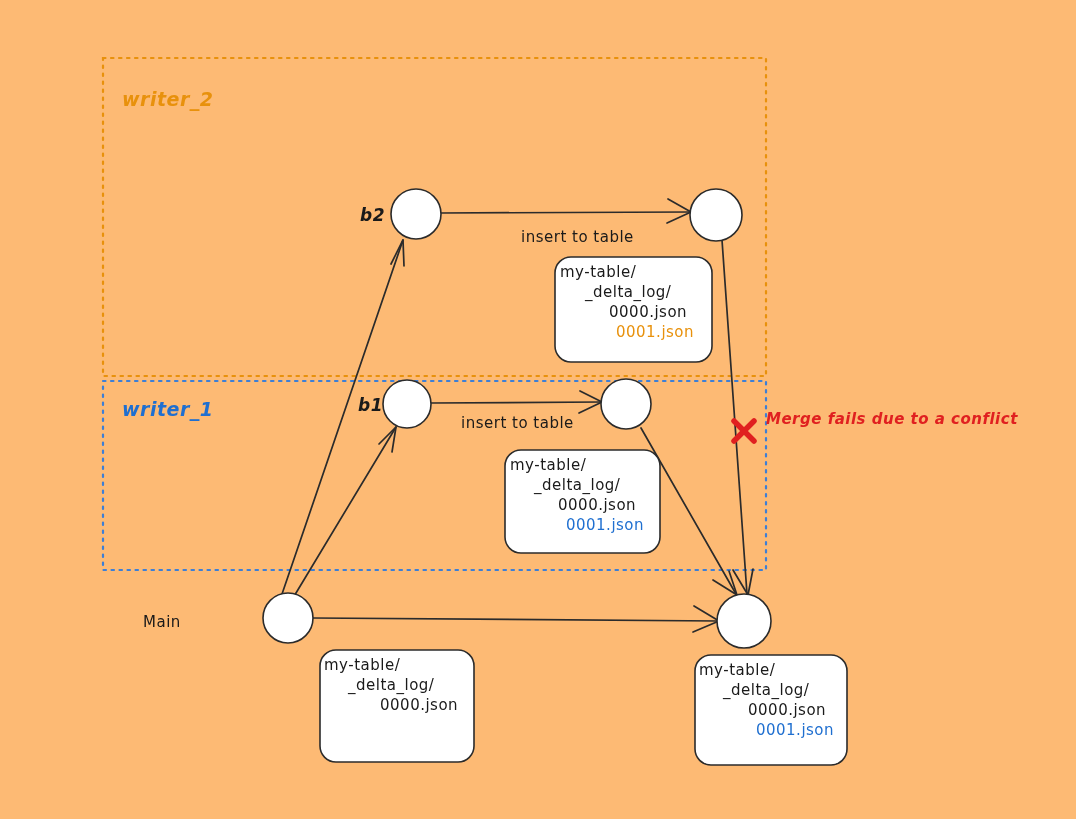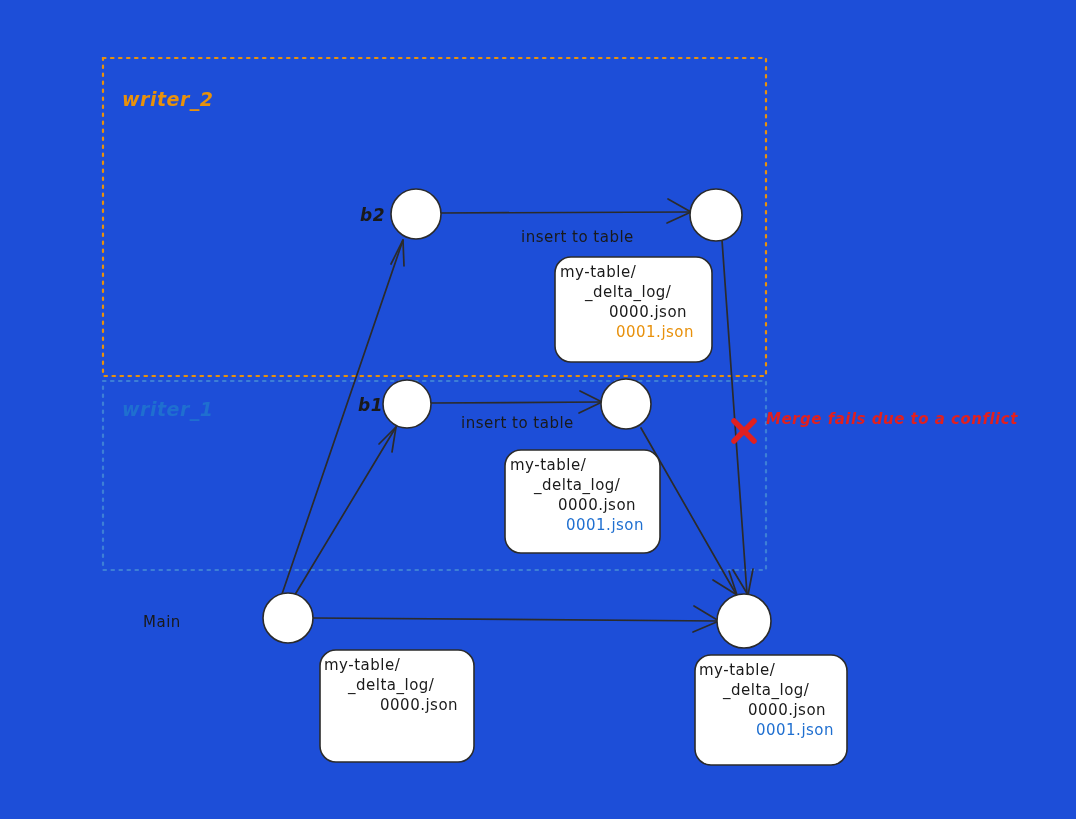--- a/index.html
+++ b/index.html
@@ -4,21 +4,21 @@
 <style>
   html, body {
     margin: 0;
     padding: 0;
     background: #ffffff;
   }
   #canvas {
     position: relative;
     width: 1076px;
     height: 819px;
-    background: #1d4ed8;
+    background: #fdba74;
     overflow: hidden;
     font-family: "DejaVu Sans", sans-serif;
   }
   svg#diagram {
     position: absolute;
     left: 0;
     top: 0;
     width: 1076px;
     height: 819px;
   }

